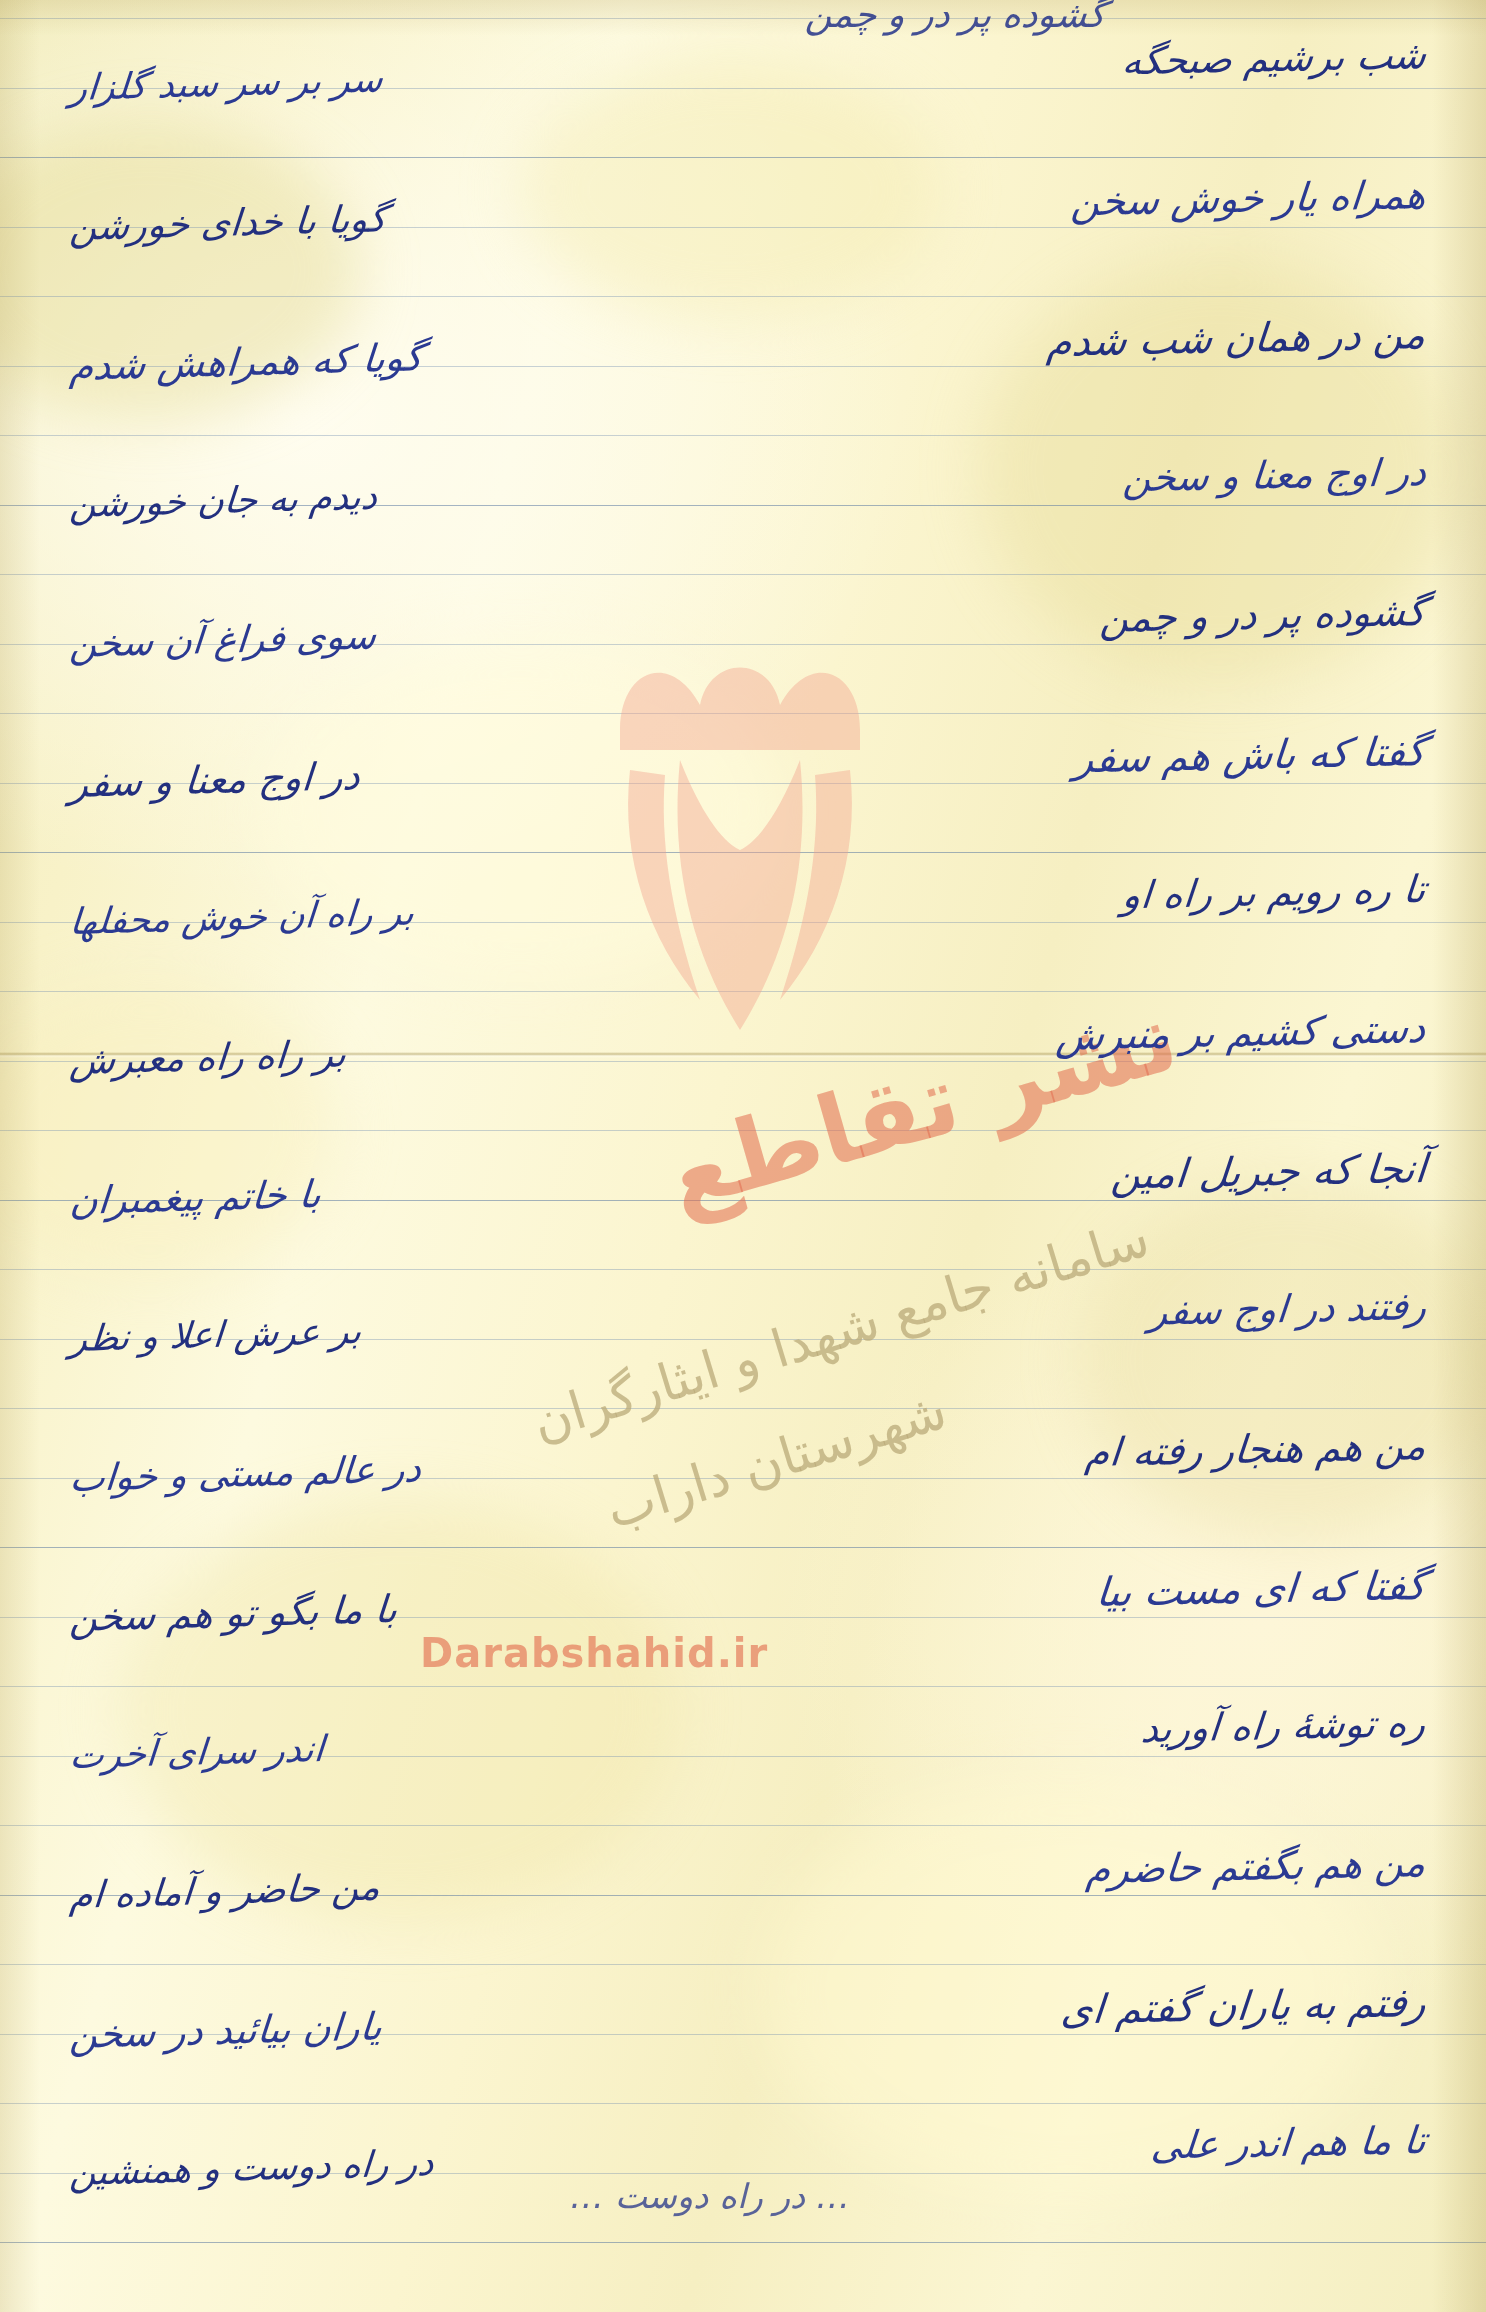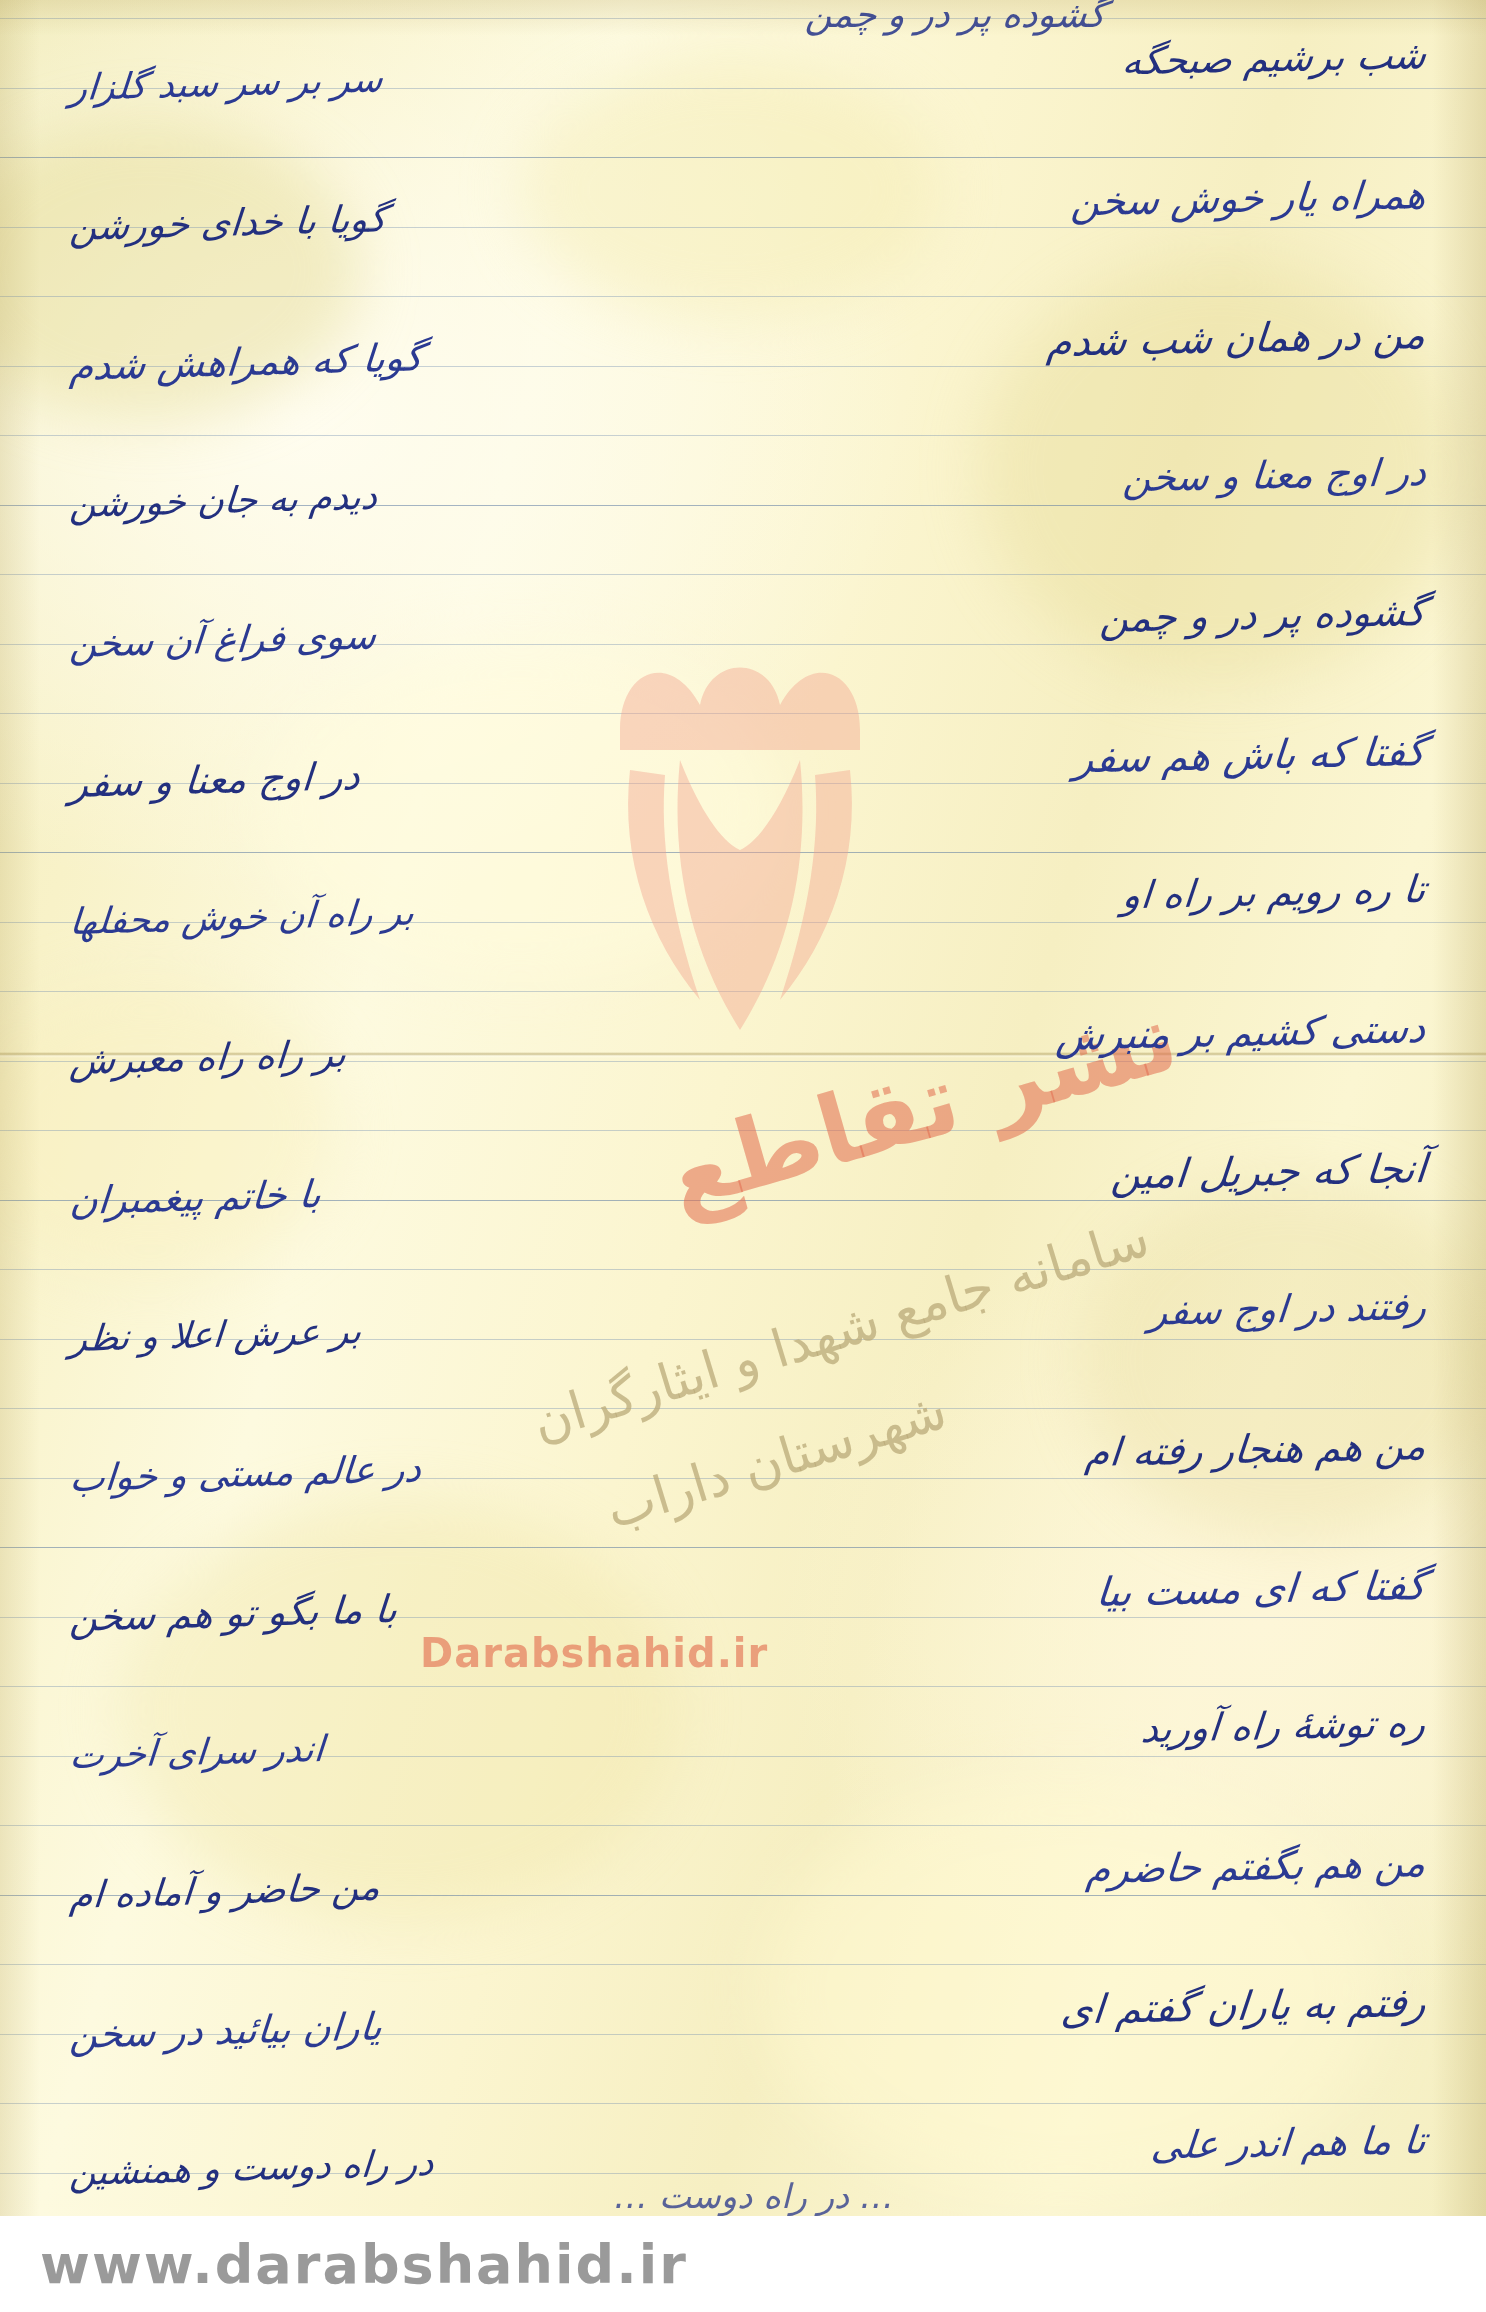--- a/index.html
+++ b/index.html
@@ -190,21 +190,21 @@
     font-family: "DejaVu Sans", sans-serif;
     color: #25348a;
     font-size: 36px;
     font-style: italic;
     opacity: 0.85;
     white-space: nowrap;
     transform: skewX(-6deg);
   }
   .bottom-cut {
     position: absolute;
-    right: 592px;
+    right: 636px;
     bottom: 96px;
     direction: rtl;
     font-family: "DejaVu Sans", sans-serif;
     color: #25348a;
     font-size: 34px;
     font-style: italic;
     opacity: 0.75;
     white-space: nowrap;
   }
 </style>
@@ -310,16 +310,13 @@
       <div class="verse col-right hand ink-b" style="top: 1843px; font-size: 39px;">من هم بگفتم حاضرم</div>
       <div class="verse col-left hand-l ink-a" style="top: 1877px; font-size: 37px;">من حاضر و آماده ام</div>
       <div class="verse col-right hand ink-a" style="top: 1982px; font-size: 40px;">رفتم به یاران گفتم ای</div>
       <div class="verse col-left hand-l ink-b" style="top: 2016px; font-size: 38px;">یاران بیائید در سخن</div>
       <div class="verse col-right hand ink-b" style="top: 2121px; font-size: 38px;">تا ما هم اندر علی</div>
       <div class="verse col-left hand-l ink-a" style="top: 2155px; font-size: 36px;">در راه دوست و همنشین</div>
     </div>
 
   <div class="bottom-cut">… در راه دوست …</div>
 
-  <div class="footer-bar">
-    <span class="url">www.darabshahid.ir</span>
-  </div>
 </div>
 
 </body></html>

